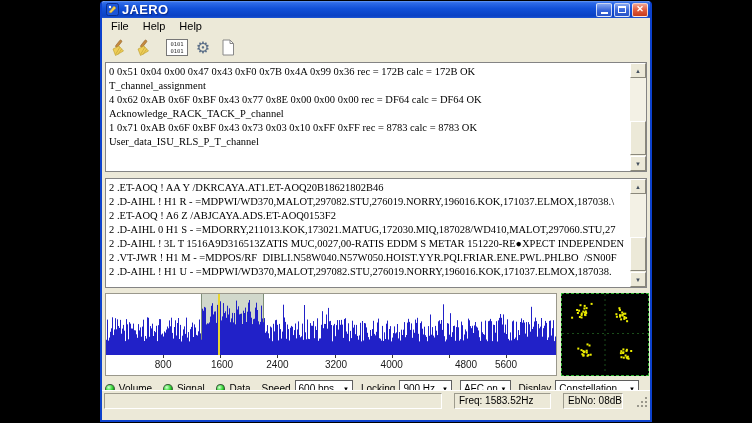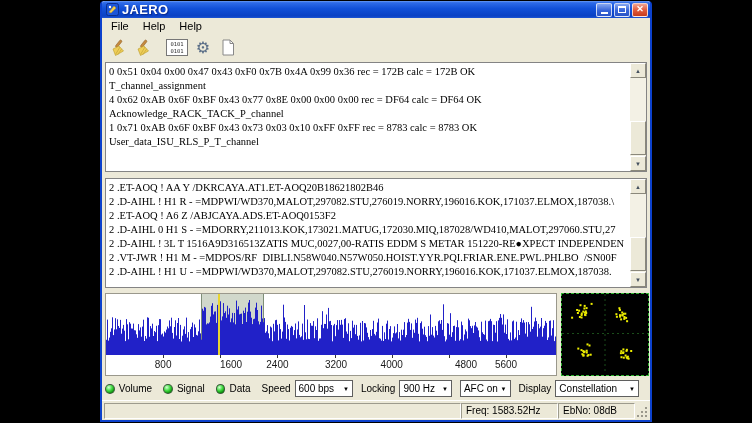--- a/index.html
+++ b/index.html
@@ -60,26 +60,26 @@
   
   .controls{position:absolute;left:3px;top:377px;right:3px;height:21px;display:flex;align-items:center;font-size:10px;color:#000;}
   .led{width:10px;height:10px;border-radius:50%;border:1px solid #3A5A3A;box-sizing:border-box;margin-right:4px;
     background:radial-gradient(circle at 35% 30%,#D4FFD4,#44DD44 42%,#0B8A0B 78%,#066306);}
   .ctl-label{margin-right:11px;white-space:nowrap;}
   .ctl-label.tight{margin-right:4px;}
   .combo{height:17px;border:1px solid #5f5f5f;background:#fff;display:flex;align-items:center;padding-left:3px;box-sizing:border-box;margin-right:8px;white-space:nowrap;}
   .combo-arrow{margin-left:auto;font-size:6px;color:#000;padding:0 3px 0 2px;}
 
   
-  .statusbar{position:absolute;left:0;top:399px;width:100%;height:20px;box-sizing:border-box;background:#ECE9D8;border-top:1px solid #fff;
-    display:flex;align-items:center;gap:0;padding:1px 2px;}
+  .statusbar{position:absolute;left:0;top:389px;width:100%;height:20px;box-sizing:border-box;background:#ECE9D8;border-top:1px solid #fff;
+    display:flex;align-items:center;gap:12px;padding:1px 2px;}
   .status-cell{height:16px;border:1px solid;border-color:#9D9B8D #FFF #FFF #9D9B8D;box-sizing:border-box;display:flex;align-items:center;padding:0 4px;font-size:10px;white-space:nowrap;}
   .cell-main{flex:1;}
   .cell-freq{width:97px;}
-  .cell-ebno{width:77px;}
+  .cell-ebno{width:60px;}
   .resize-grip{position:relative;width:13px;height:16px;}
   .resize-grip::after{content:"";position:absolute;right:1px;bottom:2px;width:2px;height:2px;background:#9a988c;
     box-shadow:-4px 0 #9a988c,0 -4px #9a988c,-8px 0 #9a988c,-4px -4px #9a988c,0 -8px #9a988c;}
 </style>
 </head>
 <body>
 
 <div class="screen">
   <div class="window">
 
@@ -187,21 +187,21 @@
     <div class="spectrum">
       <div class="spec-band" style="left: 95px; width: 60.7143px;"></div>
       <svg class="spec-svg" width="450" height="61">
         <path id="spec-path" fill="none" stroke-width="1" d="M0.5 61V45.8M1.5 61V25.6M2.5 61V46.6M3.5 61V43.6M4.5 61V37.8M5.5 61V34.3M6.5 61V23.3M7.5 61V41.1M8.5 61V35.5M9.5 61V24.2M10.5 61V35.3M11.5 61V25.3M12.5 61V32.0M13.5 61V33.9M14.5 61V25.9M15.5 61V39.7M16.5 61V34.6M17.5 61V30.9M18.5 61V36.7M19.5 61V47.1M20.5 61V25.1M21.5 61V30.3M22.5 61V45.3M23.5 61V28.2M24.5 61V29.7M25.5 61V34.5M26.5 61V34.6M27.5 61V29.6M28.5 61V36.2M29.5 61V36.4M30.5 61V40.3M31.5 61V43.8M32.5 61V30.1M33.5 61V36.4M34.5 61V33.4M35.5 61V42.7M36.5 61V32.6M37.5 61V25.7M38.5 61V47.0M39.5 61V42.0M40.5 61V44.6M41.5 61V23.3M42.5 61V23.8M43.5 61V42.8M44.5 61V32.1M45.5 61V34.4M46.5 61V29.7M47.5 61V42.0M48.5 61V37.0M49.5 61V38.2M50.5 61V31.8M51.5 61V47.1M52.5 61V31.2M53.5 61V25.1M54.5 61V25.2M55.5 61V40.5M56.5 61V39.5M57.5 61V42.5M58.5 61V37.4M59.5 61V38.6M60.5 61V35.6M61.5 61V32.5M62.5 61V34.3M63.5 61V26.4M64.5 61V32.3M65.5 61V23.7M66.5 61V38.9M67.5 61V44.6M68.5 61V33.0M69.5 61V26.3M70.5 61V41.5M71.5 61V29.0M72.5 61V24.0M73.5 61V45.0M74.5 61V30.9M75.5 61V47.5M76.5 61V41.7M77.5 61V35.4M78.5 61V32.4M79.5 61V39.9M80.5 61V23.6M81.5 61V43.6M82.5 61V38.1M83.5 61V47.4M84.5 61V35.2M85.5 61V32.9M86.5 61V28.6M87.5 61V43.0M88.5 61V30.4M89.5 61V33.5M90.5 61V40.9M91.5 61V41.5M92.5 61V37.3M93.5 61V25.5M94.5 61V39.4M95.5 61V45.7M96.5 61V14.7M97.5 61V16.7M98.5 61V12.9M99.5 61V13.6M100.5 61V30.4M101.5 61V29.3M102.5 61V29.6M103.5 61V28.4M104.5 61V22.6M105.5 61V11.8M106.5 61V9.2M107.5 61V20.4M108.5 61V17.6M109.5 61V17.4M110.5 61V28.9M111.5 61V10.9M112.5 61V9.0M113.5 61V13.3M114.5 61V7.3M115.5 61V26.4M116.5 61V22.4M117.5 61V9.1M118.5 61V19.0M119.5 61V17.3M120.5 61V23.8M121.5 61V11.7M122.5 61V20.5M123.5 61V14.3M124.5 61V28.2M125.5 61V24.4M126.5 61V18.9M127.5 61V28.4M128.5 61V19.0M129.5 61V30.3M130.5 61V6.6M131.5 61V15.5M132.5 61V12.3M133.5 61V20.4M134.5 61V19.9M135.5 61V19.6M136.5 61V30.0M137.5 61V16.7M138.5 61V19.0M139.5 61V13.6M140.5 61V28.0M141.5 61V17.7M142.5 61V8.6M143.5 61V6.0M144.5 61V17.6M145.5 61V23.7M146.5 61V30.1M147.5 61V25.2M148.5 61V24.7M149.5 61V13.6M150.5 61V8.7M151.5 61V16.0M152.5 61V27.3M153.5 61V30.4M154.5 61V27.9M155.5 61V11.6M156.5 61V24.5M157.5 61V28.2M158.5 61V24.1M159.5 61V38.8M160.5 61V37.4M161.5 61V31.1M162.5 61V39.3M163.5 61V44.3M164.5 61V32.5M165.5 61V33.5M166.5 61V47.2M167.5 61V29.8M168.5 61V37.4M169.5 61V26.2M170.5 61V25.8M171.5 61V30.8M172.5 61V46.4M173.5 61V29.9M174.5 61V35.1M175.5 61V44.6M176.5 61V37.6M177.5 61V10.7M178.5 61V23.5M179.5 61V27.9M180.5 61V44.8M181.5 61V30.5M182.5 61V35.1M183.5 61V46.5M184.5 61V33.7M185.5 61V31.9M186.5 61V32.8M187.5 61V41.1M188.5 61V36.1M189.5 61V29.5M190.5 61V44.4M191.5 61V35.5M192.5 61V27.4M193.5 61V40.9M194.5 61V43.3M195.5 61V42.3M196.5 61V29.6M197.5 61V45.8M198.5 61V11.0M199.5 61V38.3M200.5 61V45.3M201.5 61V25.5M202.5 61V44.8M203.5 61V45.1M204.5 61V29.1M205.5 61V31.7M206.5 61V31.8M207.5 61V27.1M208.5 61V44.2M209.5 61V32.3M210.5 61V36.0M211.5 61V24.3M212.5 61V46.8M213.5 61V44.5M214.5 61V44.4M215.5 61V30.8M216.5 61V17.2M217.5 61V34.2M218.5 61V29.9M219.5 61V30.0M220.5 61V20.5M221.5 61V34.7M222.5 61V13.9M223.5 61V27.3M224.5 61V26.9M225.5 61V31.0M226.5 61V47.3M227.5 61V31.4M228.5 61V29.9M229.5 61V42.2M230.5 61V31.1M231.5 61V26.1M232.5 61V35.6M233.5 61V26.1M234.5 61V30.8M235.5 61V25.9M236.5 61V30.6M237.5 61V43.9M238.5 61V25.1M239.5 61V24.2M240.5 61V37.5M241.5 61V39.8M242.5 61V29.3M243.5 61V47.2M244.5 61V36.9M245.5 61V44.1M246.5 61V26.7M247.5 61V33.6M248.5 61V30.8M249.5 61V40.2M250.5 61V30.9M251.5 61V41.9M252.5 61V45.7M253.5 61V41.4M254.5 61V28.8M255.5 61V47.4M256.5 61V27.0M257.5 61V46.5M258.5 61V29.0M259.5 61V29.4M260.5 61V33.4M261.5 61V38.8M262.5 61V43.1M263.5 61V45.5M264.5 61V36.0M265.5 61V41.9M266.5 61V35.1M267.5 61V26.8M268.5 61V39.9M269.5 61V41.4M270.5 61V37.8M271.5 61V28.5M272.5 61V24.6M273.5 61V44.2M274.5 61V44.7M275.5 61V46.6M276.5 61V31.9M277.5 61V47.0M278.5 61V38.3M279.5 61V45.0M280.5 61V29.7M281.5 61V26.6M282.5 61V45.5M283.5 61V35.0M284.5 61V32.1M285.5 61V47.4M286.5 61V43.6M287.5 61V39.1M288.5 61V32.4M289.5 61V39.4M290.5 61V38.4M291.5 61V30.0M292.5 61V44.4M293.5 61V38.1M294.5 61V46.5M295.5 61V35.7M296.5 61V41.0M297.5 61V35.7M298.5 61V28.1M299.5 61V43.2M300.5 61V41.0M301.5 61V28.6M302.5 61V24.8M303.5 61V27.9M304.5 61V35.9M305.5 61V29.4M306.5 61V43.8M307.5 61V35.6M308.5 61V38.8M309.5 61V25.6M310.5 61V28.9M311.5 61V23.8M312.5 61V39.8M313.5 61V47.4M314.5 61V29.1M315.5 61V27.4M316.5 61V34.7M317.5 61V40.5M318.5 61V32.7M319.5 61V41.2M320.5 61V42.9M321.5 61V47.2M322.5 61V32.1M323.5 61V41.8M324.5 61V20.5M325.5 61V40.7M326.5 61V33.1M327.5 61V41.6M328.5 61V43.5M329.5 61V31.9M330.5 61V36.7M331.5 61V41.1M332.5 61V27.3M333.5 61V26.3M334.5 61V29.8M335.5 61V26.0M336.5 61V35.9M337.5 61V10.3M338.5 61V42.2M339.5 61V47.4M340.5 61V45.5M341.5 61V29.1M342.5 61V29.7M343.5 61V40.7M344.5 61V19.2M345.5 61V42.9M346.5 61V38.2M347.5 61V32.0M348.5 61V31.7M349.5 61V46.8M350.5 61V33.1M351.5 61V26.2M352.5 61V33.3M353.5 61V46.7M354.5 61V45.2M355.5 61V27.6M356.5 61V31.2M357.5 61V46.4M358.5 61V40.5M359.5 61V35.4M360.5 61V37.4M361.5 61V44.6M362.5 61V24.6M363.5 61V26.3M364.5 61V32.1M365.5 61V34.2M366.5 61V31.8M367.5 61V39.0M368.5 61V31.4M369.5 61V28.0M370.5 61V32.5M371.5 61V33.6M372.5 61V36.4M373.5 61V43.2M374.5 61V46.9M375.5 61V27.7M376.5 61V38.3M377.5 61V40.0M378.5 61V40.8M379.5 61V26.6M380.5 61V45.5M381.5 61V47.2M382.5 61V27.2M383.5 61V26.7M384.5 61V24.9M385.5 61V27.2M386.5 61V47.1M387.5 61V30.7M388.5 61V31.0M389.5 61V38.7M390.5 61V27.2M391.5 61V47.5M392.5 61V26.4M393.5 61V23.9M394.5 61V20.0M395.5 61V23.8M396.5 61V30.5M397.5 61V20.4M398.5 61V38.7M399.5 61V30.6M400.5 61V40.0M401.5 61V25.3M402.5 61V44.9M403.5 61V46.4M404.5 61V38.4M405.5 61V46.4M406.5 61V27.4M407.5 61V26.5M408.5 61V44.9M409.5 61V43.5M410.5 61V27.7M411.5 61V46.2M412.5 61V36.1M413.5 61V41.0M414.5 61V28.0M415.5 61V24.4M416.5 61V28.7M417.5 61V26.1M418.5 61V28.6M419.5 61V39.6M420.5 61V28.1M421.5 61V42.7M422.5 61V28.1M423.5 61V30.3M424.5 61V37.7M425.5 61V12.8M426.5 61V35.0M427.5 61V32.7M428.5 61V27.5M429.5 61V23.6M430.5 61V27.1M431.5 61V42.7M432.5 61V29.9M433.5 61V34.3M434.5 61V32.6M435.5 61V24.0M436.5 61V42.7M437.5 61V34.2M438.5 61V31.7M439.5 61V26.9M440.5 61V28.9M441.5 61V46.0M442.5 61V43.4M443.5 61V26.9M444.5 61V26.5M445.5 61V41.6M446.5 61V34.2M447.5 61V26.2M448.5 61V47.1M449.5 61V42.5" stroke="#2121C8"></path>
       </svg>
       <div class="spec-marker" style="left: 112.109px;"></div>
       <div class="spec-axis">
           <div class="spec-tick" style="left: 57.1429px;"></div>
           <div class="spec-label" style="left: 57.1429px;">800</div>
           <div class="spec-tick" style="left: 114.286px;"></div>
-          <div class="spec-label" style="left: 125px; text-align: right;">1600</div>
+          <div class="spec-label" style="left: 116px; text-align: right;">1600</div>
           <div class="spec-tick" style="left: 171.429px;"></div>
           <div class="spec-label" style="left: 171.429px;">2400</div>
           <div class="spec-tick" style="left: 228.571px;"></div>
           <div class="spec-label" style="left: 230px;">3200</div>
           <div class="spec-tick" style="left: 285.714px;"></div>
           <div class="spec-label" style="left: 285.714px;">4000</div>
           <div class="spec-tick" style="left: 342.857px;"></div>
           <div class="spec-label" style="left: 360px;">4800</div>
           <div class="spec-tick" style="left: 400px;"></div>
           <div class="spec-label" style="left: 400px;">5600</div>

